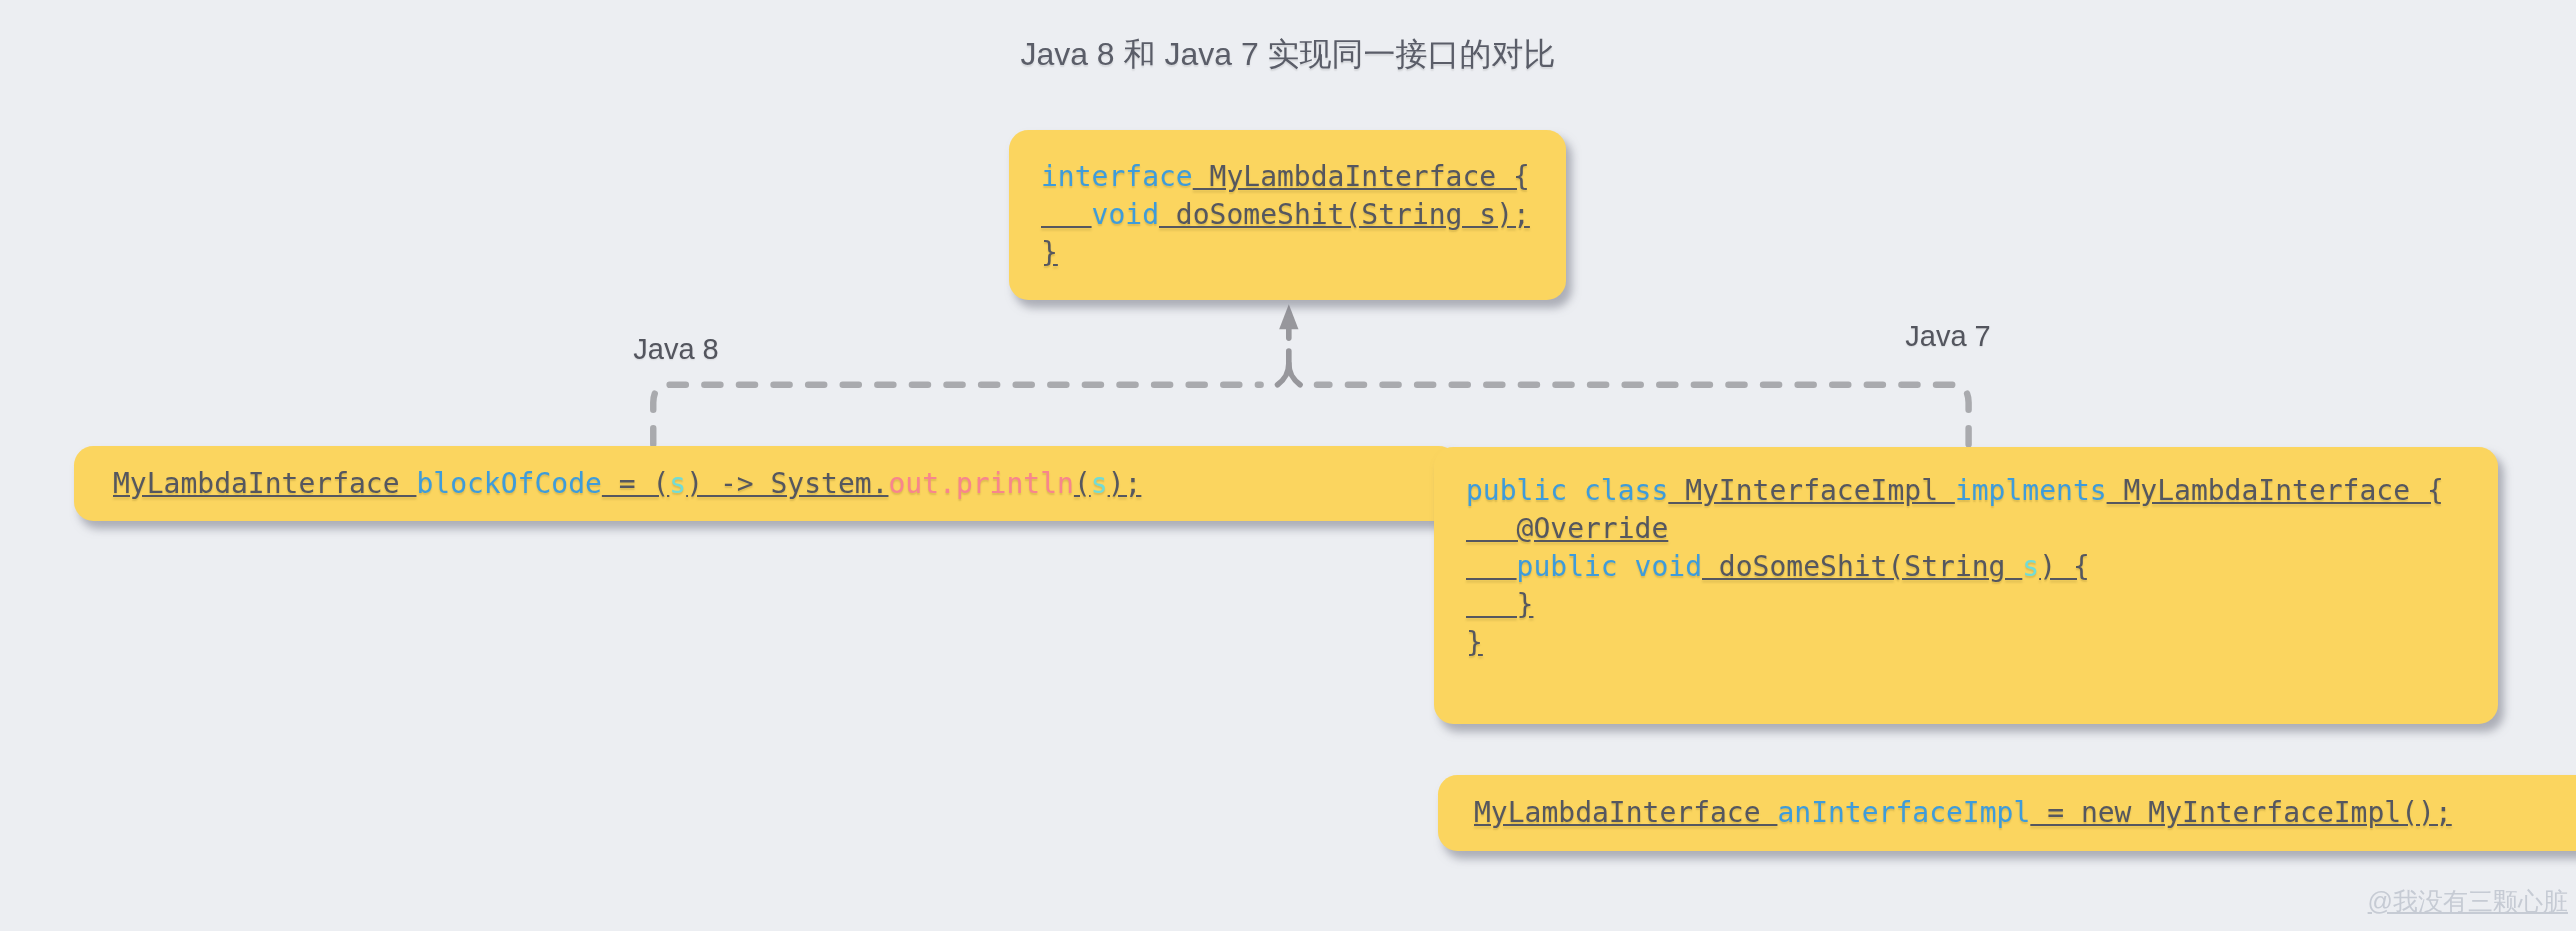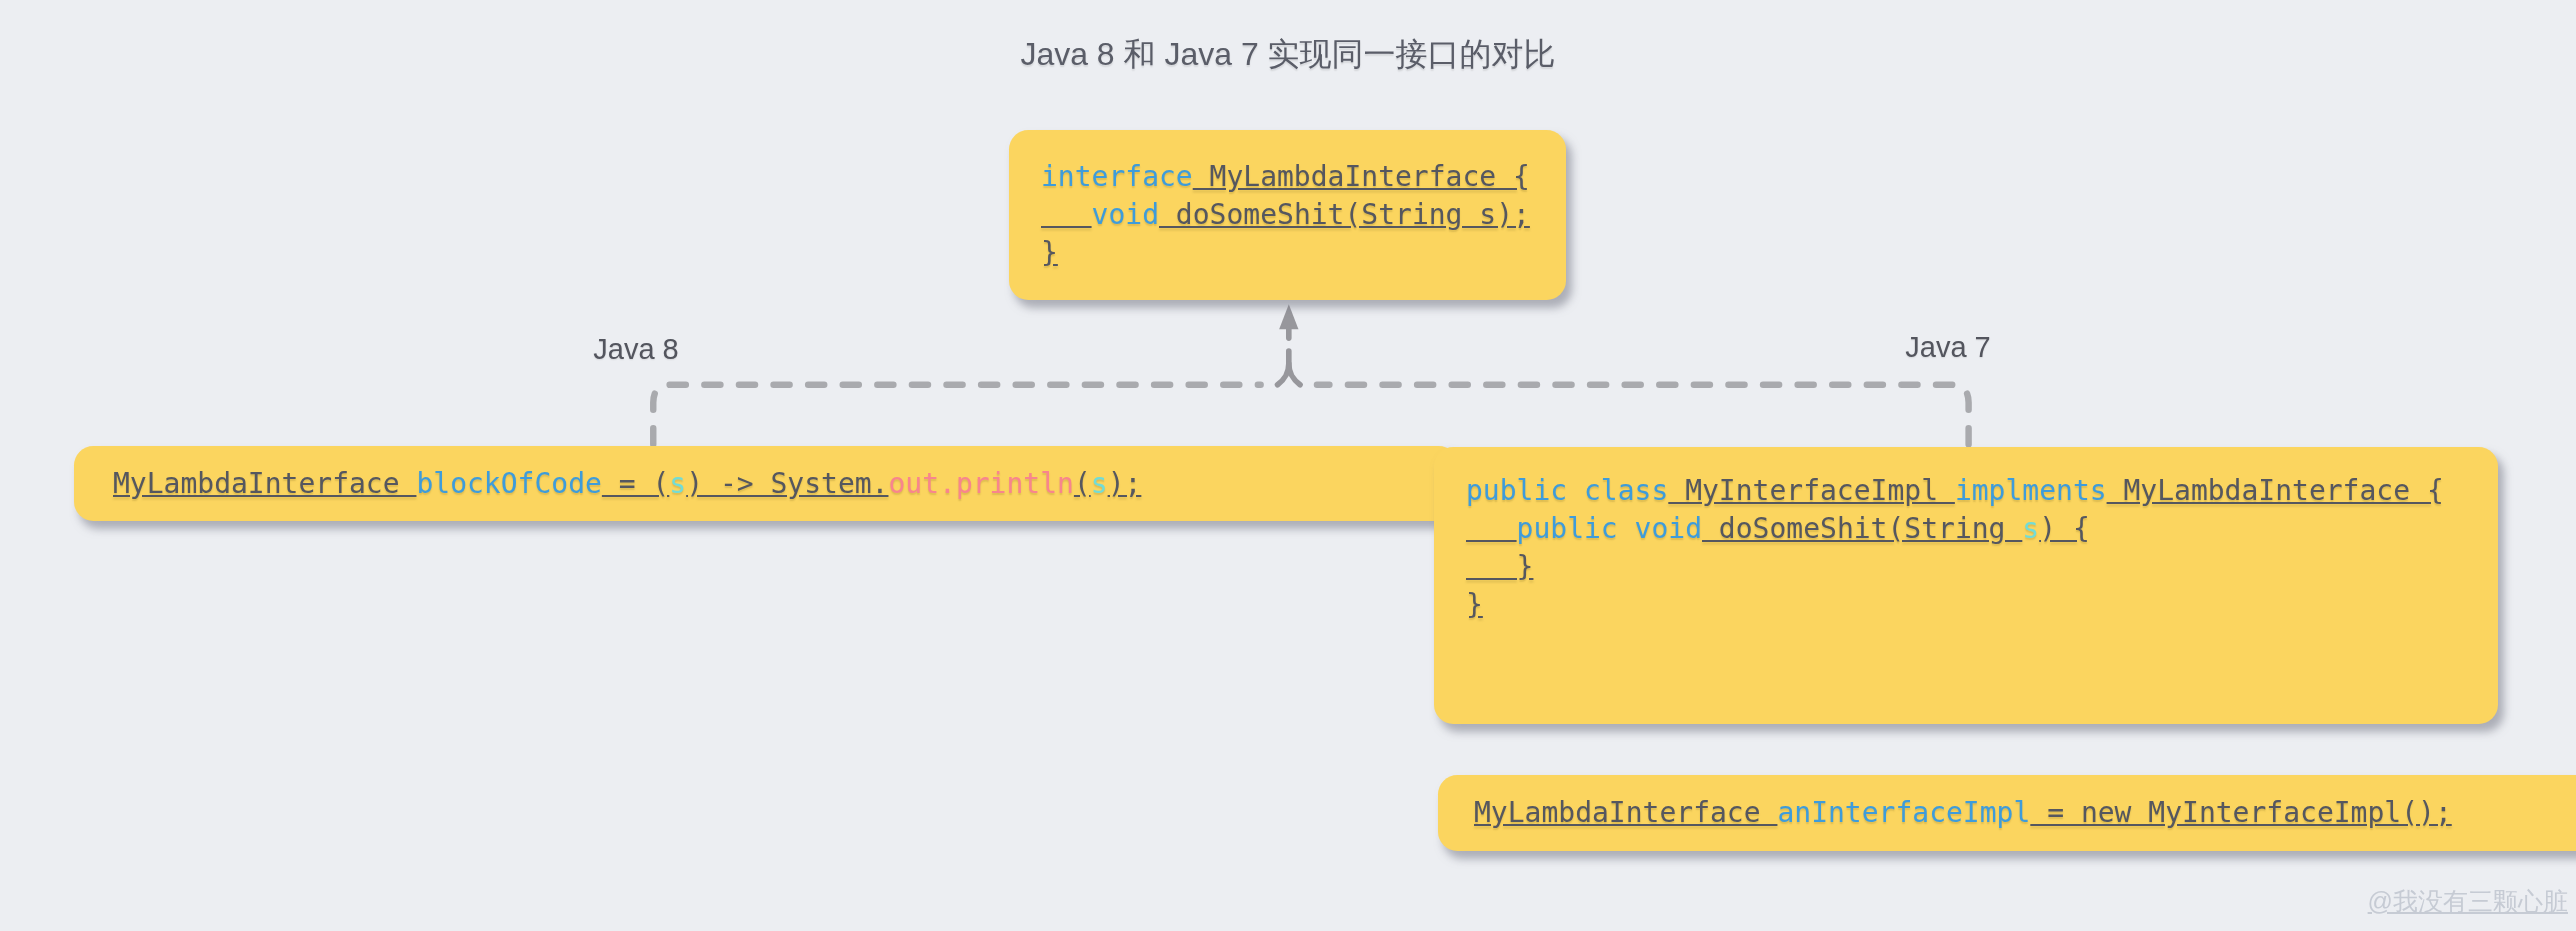--- a/index.html
+++ b/index.html
@@ -53,40 +53,41 @@
     <path class="dash" d="M 812 552 L 812 500 Q 812 478 834 478 L 1567 478"></path>
     <path class="dash" d="M 2447 552 L 2447 500 Q 2447 478 2425 478 L 1637 478"></path>
     <g>
       <polygon class="arrowhead" points="1602,378 1590,409 1614,409"></polygon>
       <path class="arrowline" d="M 1602 407 L 1602 420"></path>
       <path class="fork" d="M 1602 436 L 1602 452 C 1602 464 1597 471 1588 478"></path>
       <path class="fork" d="M 1602 452 C 1602 464 1607 471 1616 478"></path>
     </g>
   </svg>
 
-  <div class="side-label" style="left:636px;top:349px;">Java 8</div>
-  <div class="side-label" style="left:1948px;top:347px;">Java 7</div>
+  <div class="side-label" style="left:676px;top:349px;">Java 8</div>
+  <div class="side-label" style="left:1948px;top:336px;">Java 7</div>
 
   <div class="codebox" style="left:1009px;top:130px;width:557px;height:170px;padding:28px 32px;">
     <div class="code">
         <div class="code-line"><span class="tok-keyword">interface</span><span class="tok-plain"> MyLambdaInterface {</span></div>
         <div class="code-line"><span class="tok-plain">   </span><span class="tok-keyword">void</span><span class="tok-plain"> doSomeShit(String s);</span></div>
         <div class="code-line"><span class="tok-plain">}</span></div>
       </div>
   </div>
 
   <div class="codebox vcenter" style="left:74px;top:446px;width:1384px;height:75px;padding:0 39px;">
     <div class="code">
         <div class="code-line"><span class="tok-plain">MyLambdaInterface </span><span class="tok-keyword">blockOfCode</span><span class="tok-plain"> = (</span><span class="tok-param">s</span><span class="tok-plain">) -&gt; System.</span><span class="tok-method">out.println</span><span class="tok-plain">(</span><span class="tok-param">s</span><span class="tok-plain">);</span></div>
       </div>
   </div>
 
   <div class="codebox" style="left:1434px;top:447px;width:1064px;height:277px;padding:25px 32px;">
     <div class="code">
         <div class="code-line"><span class="tok-keyword">public class</span><span class="tok-plain"> MyInterfaceImpl </span><span class="tok-keyword">implments</span><span class="tok-plain"> MyLambdaInterface {</span></div>
+        <div class="code-line"><span class="tok-plain">   @Override</span></div>
         <div class="code-line"><span class="tok-plain">   </span><span class="tok-keyword">public void</span><span class="tok-plain"> doSomeShit(String </span><span class="tok-param">s</span><span class="tok-plain">) {</span></div>
         <div class="code-line"><span class="tok-plain">   }</span></div>
         <div class="code-line"><span class="tok-plain">}</span></div>
       </div>
   </div>
 
   <div class="codebox vcenter" style="left:1438px;top:775px;width:1226px;height:76px;padding:0 36px;">
     <div class="code">
         <div class="code-line"><span class="tok-plain">MyLambdaInterface </span><span class="tok-keyword">anInterfaceImpl</span><span class="tok-plain"> = new MyInterfaceImpl();</span></div>
       </div>

